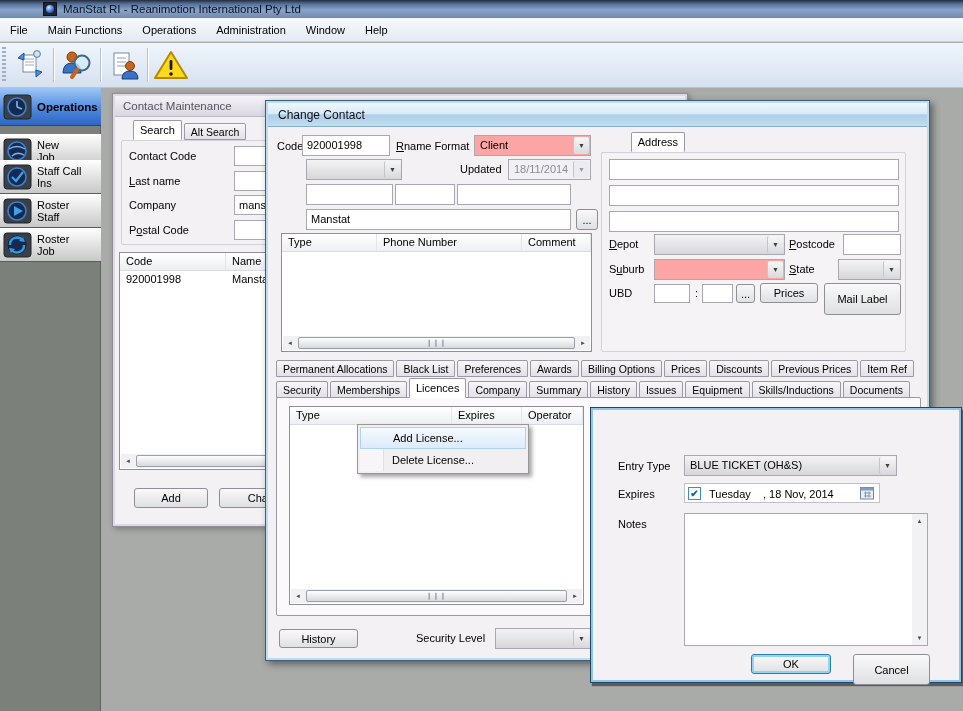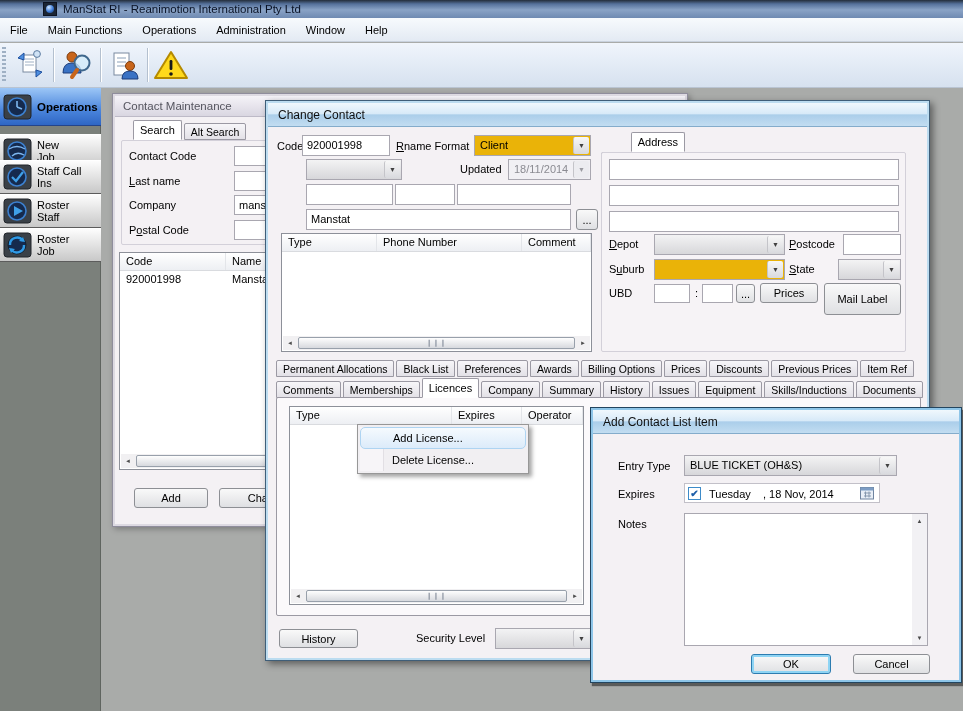--- a/index.html
+++ b/index.html
@@ -40,21 +40,21 @@
     border-bottom:1px solid #5c5c5c; display:flex; align-items:center;
     font-size:11px; color:#000; }
   .sb-item .lab, #sb-header .lab { white-space:pre-line; line-height:12px; margin-left:4px; }
   .sb-ico { width:30px; height:26px; margin-left:3px; flex:0 0 auto; }
 
   
   .lbl { position:absolute; font-size:11px; color:#000; white-space:nowrap; }
   .u { text-decoration:underline; }
   .input { position:absolute; background:#fff; border:1px solid #a9a7b0;
     font-size:11px; padding:3px 4px; color:#000; overflow:hidden; white-space:nowrap; }
-  .combo { position:absolute; background:#eab308; border:1px solid #a9a7b0;
+  .combo { position:absolute; background:#fca5a5; border:1px solid #a9a7b0;
     font-size:11px; padding:3px 20px 3px 5px; overflow:hidden; white-space:nowrap; }
   .combo .arr { position:absolute; right:1px; top:1px; bottom:1px; width:16px;
     display:flex; align-items:center; justify-content:center; font-size:7px; color:#404040;
     background:linear-gradient(#f7f7f7,#d9dade); border-left:1px solid #c4c4c9; border-radius:2px; }
   .combo.gray { background:linear-gradient(#f3f3f4,#d7d7da); }
   .combo.dis { background:#f1f0f4; color:#8b8b92; }
   .combo.dis .arr { color:#9a9aa0; background:#ececf0; }
   .btn { position:absolute; background:linear-gradient(#f9f9f9,#dfe0e3);
     border:1px solid #8d8f94; border-radius:3px; font-size:11px; color:#000;
     display:flex; align-items:center; justify-content:center; }
@@ -98,21 +98,21 @@
 
   
   #ctx { position:absolute; left:357px; top:424px; width:172px; height:50px;
     background:#f1eff2; border:1px solid #979797; box-shadow:3px 3px 4px rgba(0,0,0,.35);
     padding:2px; z-index:6; }
   #ctx .gutter { position:absolute; left:2px; top:2px; bottom:2px; width:24px;
     background:#f7f5f8; border-right:1px solid #e2dfe4; }
   .ctx-item { position:relative; height:22px; display:flex; align-items:center;
     padding-left:32px; font-size:11px; color:#000; }
   .ctx-item.hl { background:linear-gradient(#f5fafe,#dcebfa); border:1px solid #aed4f2;
-    border-radius:5px; height:22px; }
+    border-radius:0; height:22px; }
 
   
   .chk { position:absolute; width:13px; height:13px; background:#fff;
     border:1px solid #3d8bc9; display:flex; align-items:center; justify-content:center;
     font-size:10px; color:#1e5ea8; font-weight:bold; }
   .vscroll { position:absolute; top:1px; bottom:1px; right:1px; width:15px; background:#f2f1f4; }
   .vscroll .sarrow { width:15px; }
   .datebox { position:absolute; background:#fff; border:1px solid #c2c0c8; font-size:11px; }
   .calbtn { position:absolute; right:4px; top:2px; width:15px; height:14px; }
 </style>
@@ -348,21 +348,21 @@
       <span class="tab">Black List</span>
       <span class="tab">Preferences</span>
       <span class="tab">Awards</span>
       <span class="tab">Billing Options</span>
       <span class="tab">Prices</span>
       <span class="tab">Discounts</span>
       <span class="tab">Previous Prices</span>
       <span class="tab">Item Ref</span>
     </div>
     <div class="tabs" style="left:10px; top:277px;">
-      <span class="tab">Comments</span>
+      <span class="tab">Security</span>
       <span class="tab">Memberships</span>
       <span class="tab sel">Licences</span>
       <span class="tab">Company</span>
       <span class="tab">Summary</span>
       <span class="tab">History</span>
       <span class="tab">Issues</span>
       <span class="tab">Equipment</span>
       <span class="tab">Skills/Inductions</span>
       <span class="tab">Documents</span>
     </div>
@@ -388,23 +388,20 @@
       </span>
   </div>
 
   <div id="ctx">
     <span class="gutter"></span>
     <div class="ctx-item hl">Add License...</div>
     <div class="ctx-item">Delete License...</div>
   </div>
 
   <div id="dlg" class="win">
-    <div class="tb-act">
-      <span>Add Contact List Item</span>
-    </div>
 
     <span class="lbl" style="left:27px; top:52px;">Entry Type</span>
     <span class="combo gray" style="left:93px; top:47px; width:213px; height:21px;"><span>BLUE TICKET (OH&amp;S)</span><span class="arr">▼</span></span>
 
     <span class="lbl" style="left:27px; top:80px;">Expires</span>
     <span class="datebox" style="left:93px; top:75px; width:196px; height:20px;">
       <span class="chk" style="left:3px; top:3px;">✔</span>
       <span class="lbl" style="left:24px; top:4px; white-space:pre;">Tuesday    , 18 Nov, 2014</span>
       <svg class="calbtn" viewBox="0 0 15 14">
         <rect x="0.5" y="1.5" width="13" height="11.5" fill="#e8eef6" stroke="#6f84a0"></rect>
@@ -417,16 +414,16 @@
     </span>
 
     <span class="lbl" style="left:27px; top:110px;">Notes</span>
     <div class="input" style="left:93px; top:105px; width:244px; height:133px;"></div>
     <div class="vscroll" style="left:321px; top:106px; bottom:auto; right:auto; height:131px;">
       <span class="sarrow" style="position:absolute; top:0;">▲</span>
       <span class="sarrow" style="position:absolute; bottom:0;">▼</span>
     </div>
 
     <span class="btn default" style="left:160px; top:246px; width:80px; height:20px;">OK</span>
-    <span class="btn" style="left:262px; top:246px; width:77px; height:20px;">Cancel</span>
+    <span class="btn" style="left:262px; top:246px; width:77px; height:31px;">Cancel</span>
   </div>
 
 </div>
 
 </body></html>

